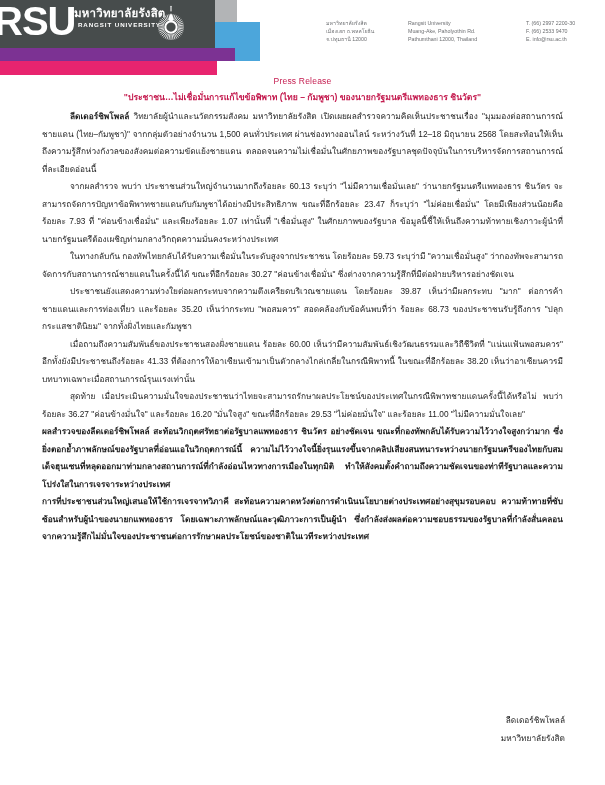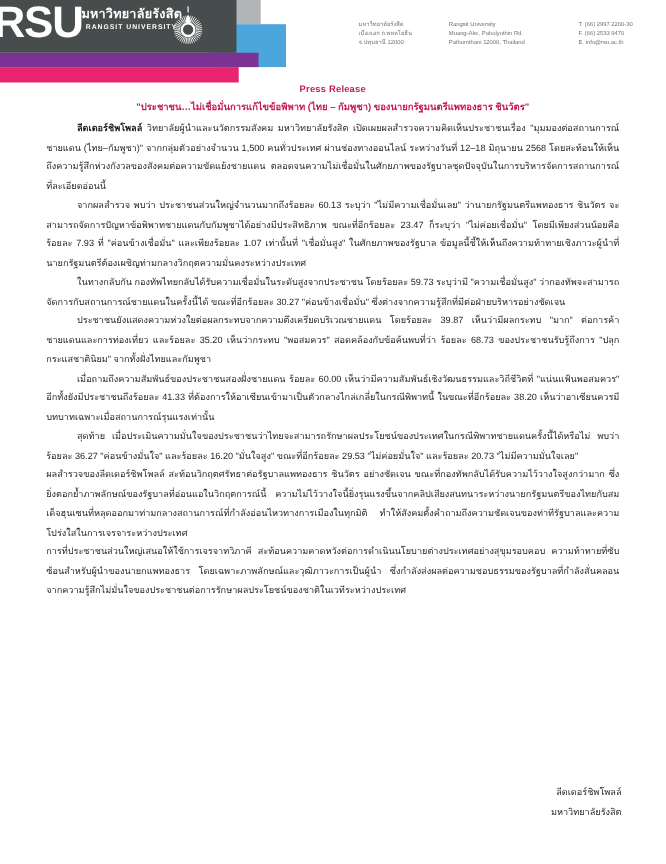--- a/index.html
+++ b/index.html
@@ -118,21 +118,21 @@
   .contact-col.c3 { width: 96px; }
   .contact-line { display: block; }
 
   
   .press-release-label {
     position: absolute;
     left: 0; top: 76px;
     width: 605px;
     text-align: center;
     font-size: 8.5px;
-    font-weight: bold;
+    font-weight: normal;
     color: #c41a4e;
     letter-spacing: 0.2px;
   }
   .headline {
     position: absolute;
     left: 0; top: 90px;
     width: 605px;
     text-align: center;
     font-size: 8.6px;
     font-weight: bold;
@@ -149,21 +149,21 @@
     color: #1c1c1c;
     line-height: 17.5px;
     text-align: justify;
     text-justify: inter-word;
   }
   .para {
     margin: 0 2px 0 0;
     text-indent: 28px;
     text-align: justify;
   }
-  .para.noindent { text-indent: 0; }
+  .para.noindent { text-indent: 0; font-weight: bold; }
   .lead { font-weight: bold; }
 
   
   .signature {
     position: absolute;
     left: 42px;
     top: 712px;
     width: 523px;
     text-align: right;
     font-size: 8.3px;
@@ -263,21 +263,21 @@
 
   <div class="press-release-label">Press Release</div>
   <div class="headline">"ประชาชน…ไม่เชื่อมั่นการแก้ไขข้อพิพาท (ไทย – กัมพูชา) ของนายกรัฐมนตรีแพทองธาร ชินวัตร"</div>
 
   <div class="body">
     <p class="para"><span class="lead">ลีดเดอร์ชิพโพลล์</span><span> วิทยาลัยผู้นำและนวัตกรรมสังคม มหาวิทยาลัยรังสิต เปิดเผยผลสำรวจความคิดเห็นประชาชนเรื่อง "มุมมองต่อสถานการณ์ชายแดน (ไทย–กัมพูชา)" จากกลุ่มตัวอย่างจำนวน 1,500 คนทั่วประเทศ ผ่านช่องทางออนไลน์ ระหว่างวันที่ 12–18 มิถุนายน 2568 โดยสะท้อนให้เห็นถึงความรู้สึกห่วงกังวลของสังคมต่อความขัดแย้งชายแดน ตลอดจนความไม่เชื่อมั่นในศักยภาพของรัฐบาลชุดปัจจุบันในการบริหารจัดการสถานการณ์ที่ละเอียดอ่อนนี้</span></p>
     <p class="para"><span>จากผลสำรวจ พบว่า ประชาชนส่วนใหญ่จำนวนมากถึงร้อยละ 60.13 ระบุว่า "ไม่มีความเชื่อมั่นเลย" ว่านายกรัฐมนตรีแพทองธาร ชินวัตร จะสามารถจัดการปัญหาข้อพิพาทชายแดนกับกัมพูชาได้อย่างมีประสิทธิภาพ ขณะที่อีกร้อยละ 23.47 ก็ระบุว่า "ไม่ค่อยเชื่อมั่น" โดยมีเพียงส่วนน้อยคือร้อยละ 7.93 ที่ "ค่อนข้างเชื่อมั่น" และเพียงร้อยละ 1.07 เท่านั้นที่ "เชื่อมั่นสูง" ในศักยภาพของรัฐบาล ข้อมูลนี้ชี้ให้เห็นถึงความท้าทายเชิงภาวะผู้นำที่นายกรัฐมนตรีต้องเผชิญท่ามกลางวิกฤตความมั่นคงระหว่างประเทศ</span></p>
     <p class="para"><span>ในทางกลับกัน กองทัพไทยกลับได้รับความเชื่อมั่นในระดับสูงจากประชาชน โดยร้อยละ 59.73 ระบุว่ามี "ความเชื่อมั่นสูง" ว่ากองทัพจะสามารถจัดการกับสถานการณ์ชายแดนในครั้งนี้ได้ ขณะที่อีกร้อยละ 30.27 "ค่อนข้างเชื่อมั่น" ซึ่งต่างจากความรู้สึกที่มีต่อฝ่ายบริหารอย่างชัดเจน</span></p>
     <p class="para"><span>ประชาชนยังแสดงความห่วงใยต่อผลกระทบจากความตึงเครียดบริเวณชายแดน โดยร้อยละ 39.87 เห็นว่ามีผลกระทบ "มาก" ต่อการค้าชายแดนและการท่องเที่ยว และร้อยละ 35.20 เห็นว่ากระทบ "พอสมควร" สอดคล้องกับข้อค้นพบที่ว่า ร้อยละ 68.73 ของประชาชนรับรู้ถึงการ "ปลุกกระแสชาตินิยม" จากทั้งฝั่งไทยและกัมพูชา</span></p>
     <p class="para"><span>เมื่อถามถึงความสัมพันธ์ของประชาชนสองฝั่งชายแดน ร้อยละ 60.00 เห็นว่ามีความสัมพันธ์เชิงวัฒนธรรมและวิถีชีวิตที่ "แน่นแฟ้นพอสมควร" อีกทั้งยังมีประชาชนถึงร้อยละ 41.33 ที่ต้องการให้อาเซียนเข้ามาเป็นตัวกลางไกล่เกลี่ยในกรณีพิพาทนี้ ในขณะที่อีกร้อยละ 38.20 เห็นว่าอาเซียนควรมีบทบาทเฉพาะเมื่อสถานการณ์รุนแรงเท่านั้น</span></p>
-    <p class="para"><span>สุดท้าย เมื่อประเมินความมั่นใจของประชาชนว่าไทยจะสามารถรักษาผลประโยชน์ของประเทศในกรณีพิพาทชายแดนครั้งนี้ได้หรือไม่ พบว่า ร้อยละ 36.27 "ค่อนข้างมั่นใจ" และร้อยละ 16.20 "มั่นใจสูง" ขณะที่อีกร้อยละ 29.53 "ไม่ค่อยมั่นใจ" และร้อยละ 20.73 "ไม่มีความมั่นใจเลย"</span></p>
+    <p class="para"><span>สุดท้าย เมื่อประเมินความมั่นใจของประชาชนว่าไทยจะสามารถรักษาผลประโยชน์ของประเทศในกรณีพิพาทชายแดนครั้งนี้ได้หรือไม่ พบว่า ร้อยละ 36.27 "ค่อนข้างมั่นใจ" และร้อยละ 16.20 "มั่นใจสูง" ขณะที่อีกร้อยละ 29.53 "ไม่ค่อยมั่นใจ" และร้อยละ 11.00 "ไม่มีความมั่นใจเลย"</span></p>
     <p class="para noindent"><span>ผลสำรวจของลีดเดอร์ชิพโพลล์ สะท้อนวิกฤตศรัทธาต่อรัฐบาลแพทองธาร ชินวัตร อย่างชัดเจน ขณะที่กองทัพกลับได้รับความไว้วางใจสูงกว่ามาก ซึ่งยิ่งตอกย้ำภาพลักษณ์ของรัฐบาลที่อ่อนแอในวิกฤตการณ์นี้ ความไม่ไว้วางใจนี้ยิ่งรุนแรงขึ้นจากคลิปเสียงสนทนาระหว่างนายกรัฐมนตรีของไทยกับสมเด็จฮุนเซนที่หลุดออกมาท่ามกลางสถานการณ์ที่กำลังอ่อนไหวทางการเมืองในทุกมิติ ทำให้สังคมตั้งคำถามถึงความชัดเจนของท่าทีรัฐบาลและความโปร่งใสในการเจรจาระหว่างประเทศ</span></p>
     <p class="para noindent"><span>การที่ประชาชนส่วนใหญ่เสนอให้ใช้การเจรจาทวิภาคี สะท้อนความคาดหวังต่อการดำเนินนโยบายต่างประเทศอย่างสุขุมรอบคอบ ความท้าทายที่ซับซ้อนสำหรับผู้นำของนายกแพทองธาร โดยเฉพาะภาพลักษณ์และวุฒิภาวะการเป็นผู้นำ ซึ่งกำลังส่งผลต่อความชอบธรรมของรัฐบาลที่กำลังสั่นคลอนจากความรู้สึกไม่มั่นใจของประชาชนต่อการรักษาผลประโยชน์ของชาติในเวทีระหว่างประเทศ</span></p>
   </div>
 
   <div class="signature">
     <div>ลีดเดอร์ชิพโพลล์</div>
     <div>มหาวิทยาลัยรังสิต</div>
   </div>
 
 </div>

